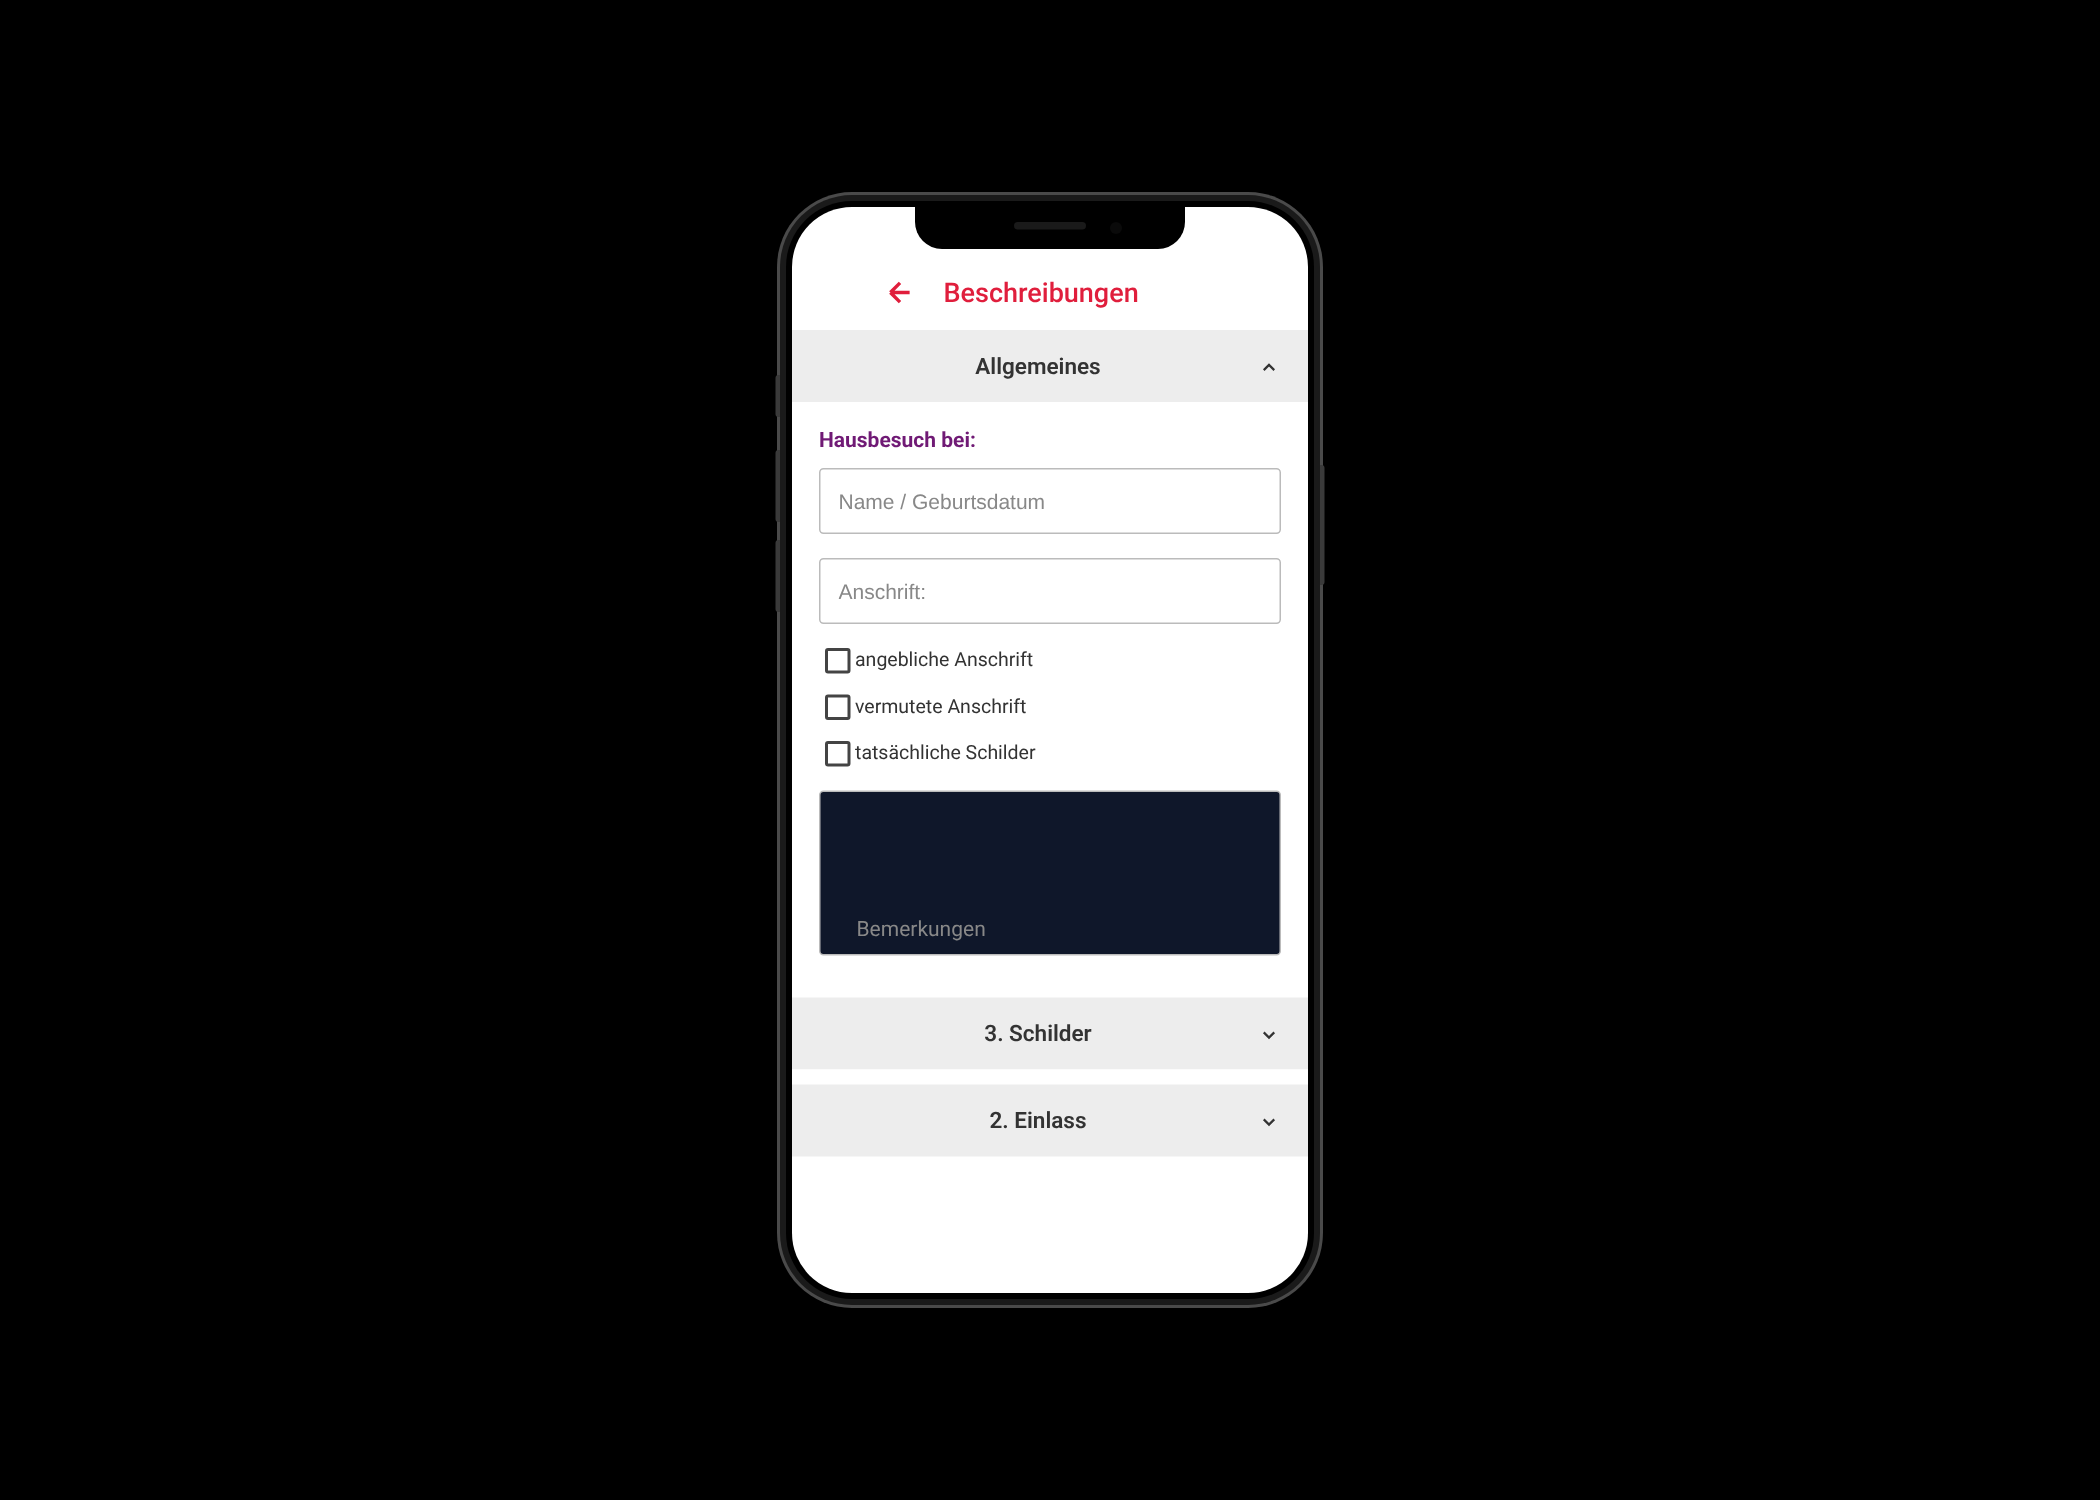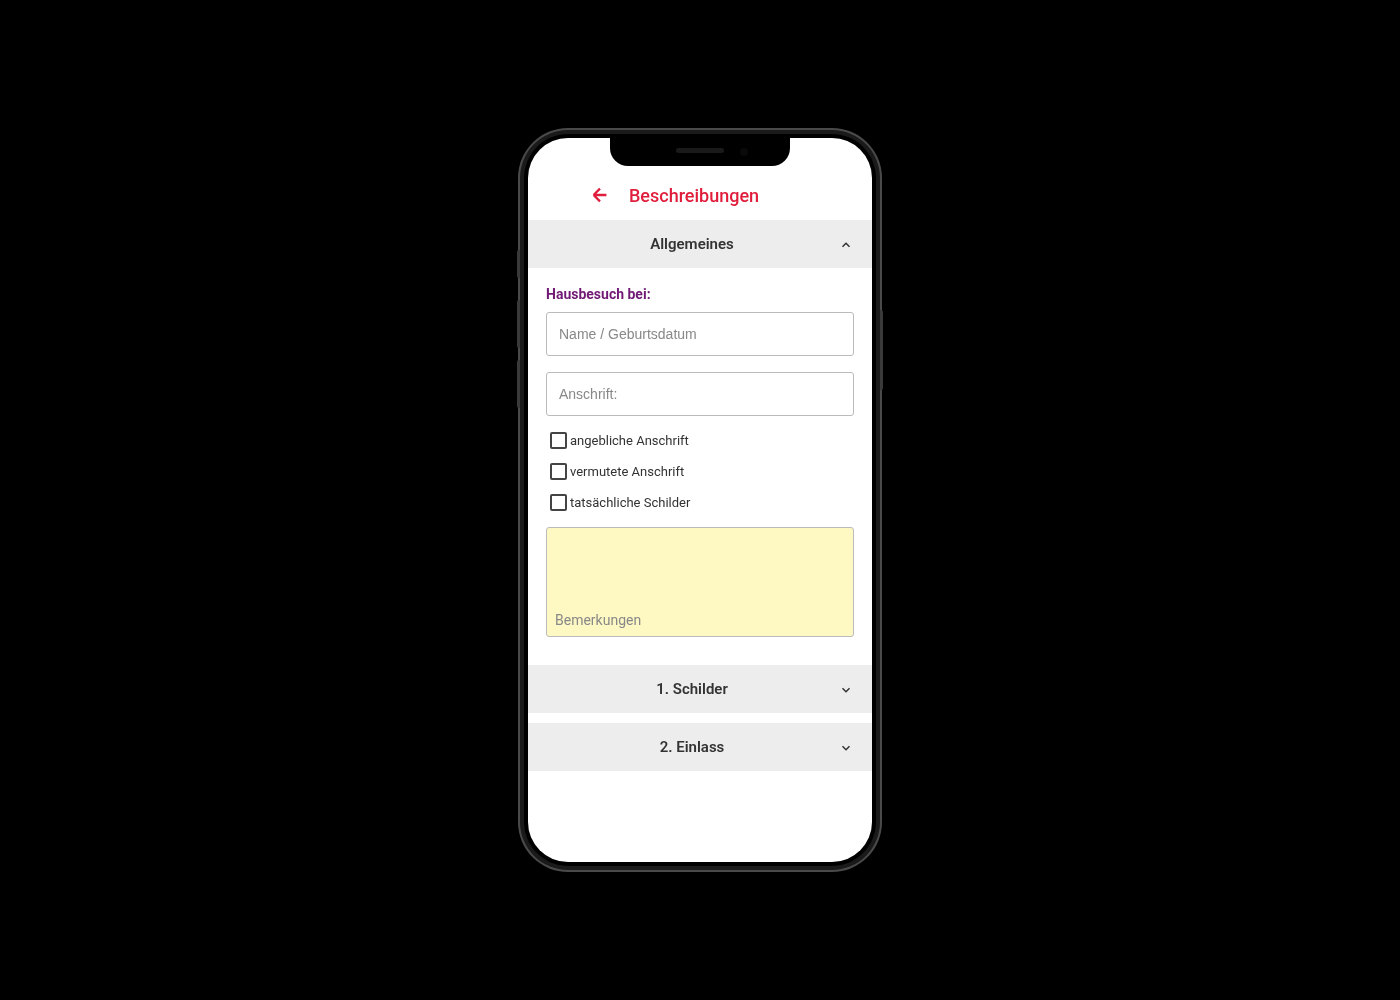--- a/index.html
+++ b/index.html
@@ -195,26 +195,26 @@
       background: #fff;
       margin-bottom: 16px;
     }
     
     .text-input::placeholder {
       color: #888;
     }
     
     .textarea-input {
       width: 100%;
-      padding: 13px 8px;
+      padding: 13px 24px;
       border: 1px solid #bbb;
       border-radius: 3px;
       font-size: 14px;
       color: #333;
-      background: #fef9c3;
+      background: #0f172a;
       min-height: 110px;
       resize: none;
       font-family: inherit;
       display: flex;
       align-items: center;
     }
     
     .textarea-placeholder {
       color: #888;
       position: relative;
@@ -310,21 +310,21 @@
             </div>
             
             <div class="textarea-input">
               <span class="textarea-placeholder">Bemerkungen</span>
             </div>
           </div>
 
           <div class="section-gap"></div>
 
           <div class="section-header">
-            <div class="section-title">1. Schilder</div>
+            <div class="section-title">3. Schilder</div>
             <div class="chevron">
               <svg viewBox="0 0 24 24" fill="none" stroke="currentColor" stroke-width="2.5">
                 <path d="M6 9L12 15L18 9"></path>
               </svg>
             </div>
           </div>
 
           <div class="section-gap"></div>
 
           <div class="section-header">

